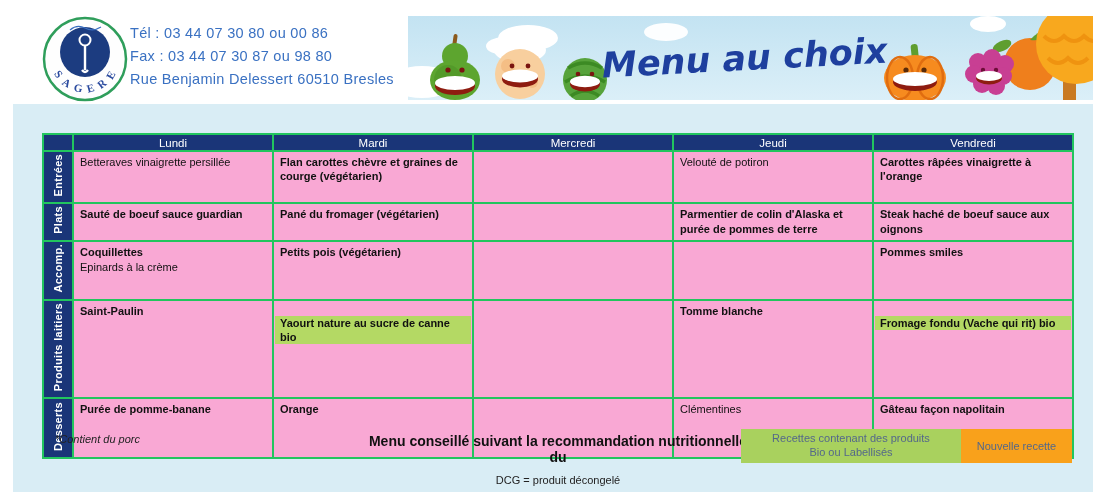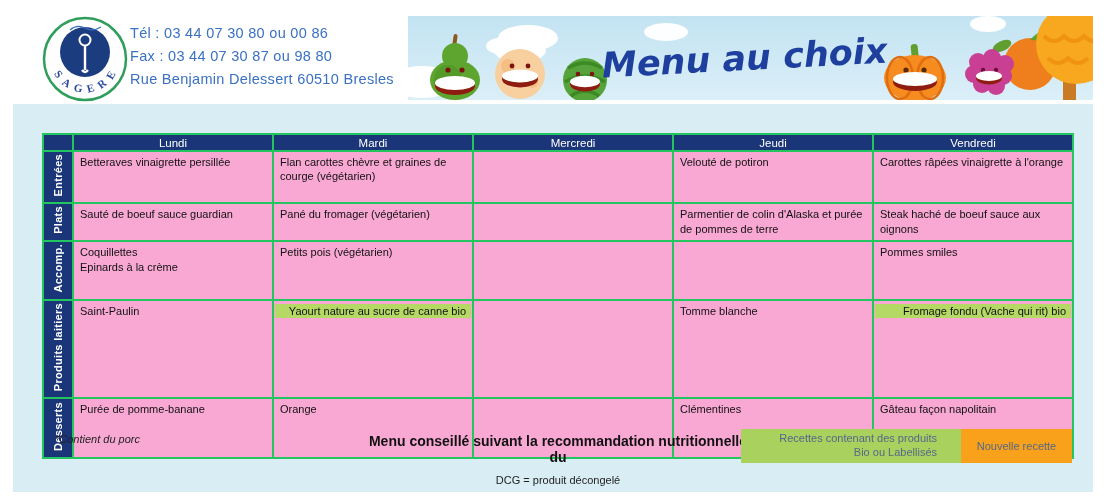--- a/index.html
+++ b/index.html
@@ -15,25 +15,25 @@
   .banner{position:absolute; left:408px; top:16px; width:685px; height:84px;}
   .date-line{position:absolute; left:58px; top:106px; font-size:11px; color:#1a1a1a;}
   .menu-table-wrap{position:absolute; left:42px; top:133px; width:1030px;}
   table.menu{width:1030px; table-layout:fixed; border-collapse:collapse; border:2px solid #1d1d1d; background:#fff;}
   table.menu th, table.menu td{border:2px solid #22c55e;}
   table.menu thead tr{height:17px;}
   th.corner, th.day{background:var(--navy); color:#fff; font-weight:400; font-size:11.5px; padding:0 2px;}
   th.cat{background:var(--navy); width:30px; padding:2px 0; vertical-align:middle;}
   th.cat span{display:inline-block; writing-mode:vertical-rl; transform:rotate(180deg); color:#fff; font-weight:bold; font-size:11px; white-space:nowrap; letter-spacing:.3px;}
   td{vertical-align:top; padding:3px 6px; font-size:11px; color:#111; line-height:1.3; background:#f9a8d4;}
-  td .b{font-weight:normal;}
-  td .hl{background:var(--highlight); margin:0 -5px; padding:0 5px;text-align:right;}
+  td .b{font-weight:bold;}
+  td .hl{background:var(--highlight); margin:12px -5px; padding:0 5px;}
   .porc-note{position:absolute; left:55px; top:433px; font-size:11px; font-style:italic; color:#222;}
   .advice{position:absolute; left:368px; top:433px; width:380px; text-align:center; font-size:14px; font-weight:bold; color:#111;}
-  .legend-bio{position:absolute; left:741px; top:429px; width:220px; height:34px; background:var(--legend_green); display:flex; align-items:center; justify-content:center; text-align:right; font-size:11px; color:#54688a; line-height:1.25; padding:0 24px;}
+  .legend-bio{position:absolute; left:741px; top:429px; width:220px; height:34px; background:var(--legend_green); display:flex; align-items:center; justify-content:center; text-align:center; font-size:11px; color:#54688a; line-height:1.25; padding:0 24px;}
   .legend-new{position:absolute; left:961px; top:429px; width:111px; height:34px; background:var(--legend_orange); display:flex; align-items:center; justify-content:center; font-size:11px; color:#54688a;}
   .dcg-note{position:absolute; left:0; top:474px; width:1116px; text-align:center; font-size:11px; color:#222;}
 </style>
 </head>
 <body>
 
 <div class="page">
   <div class="backdrop"></div>
 
   <svg class="logo" viewBox="0 0 90 90">

